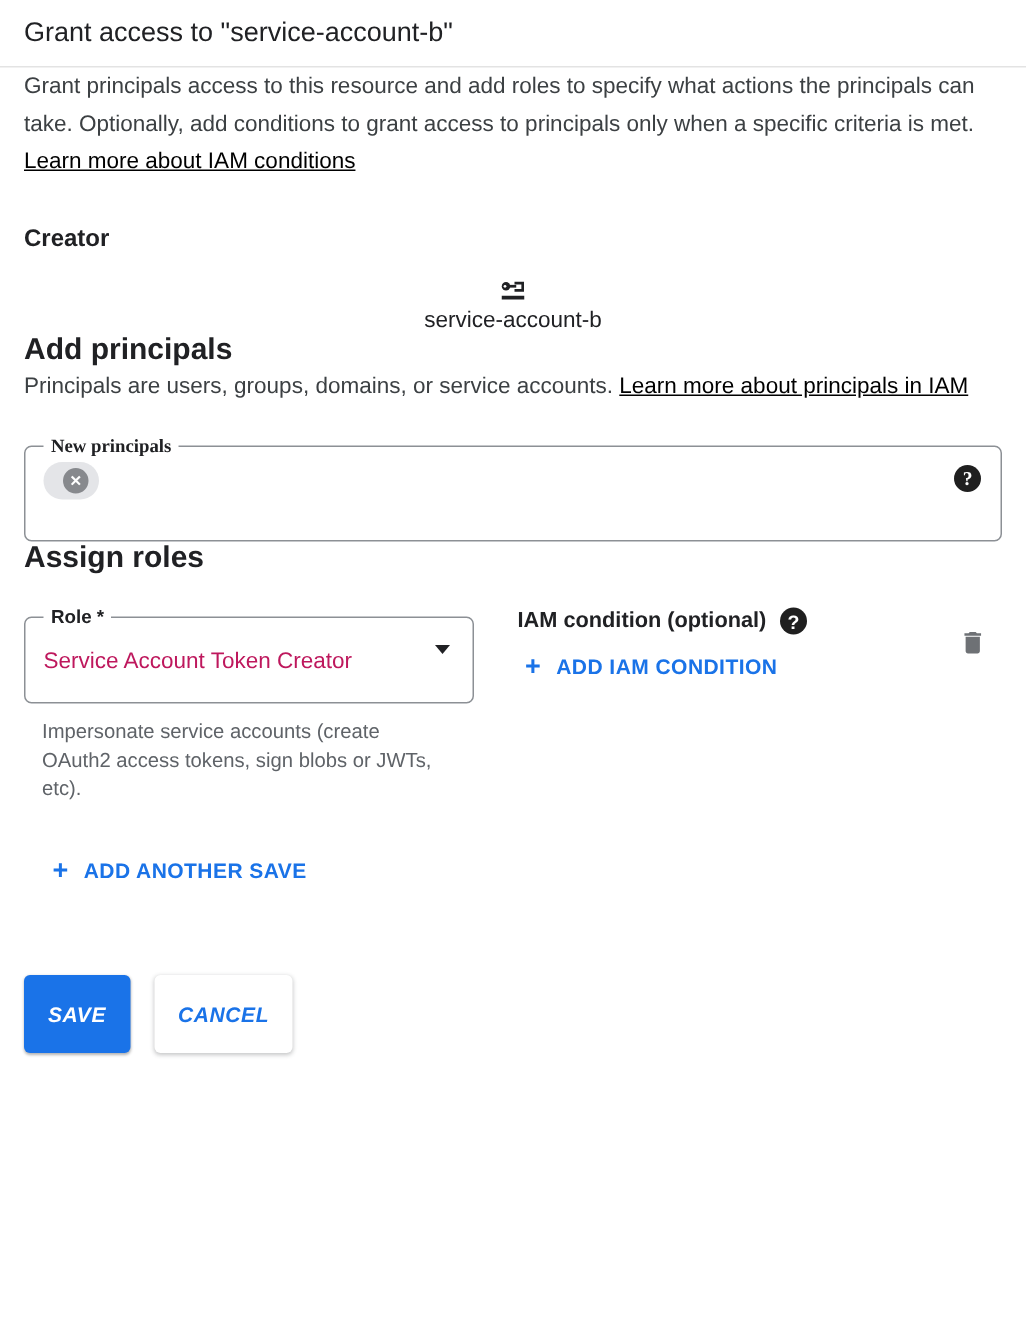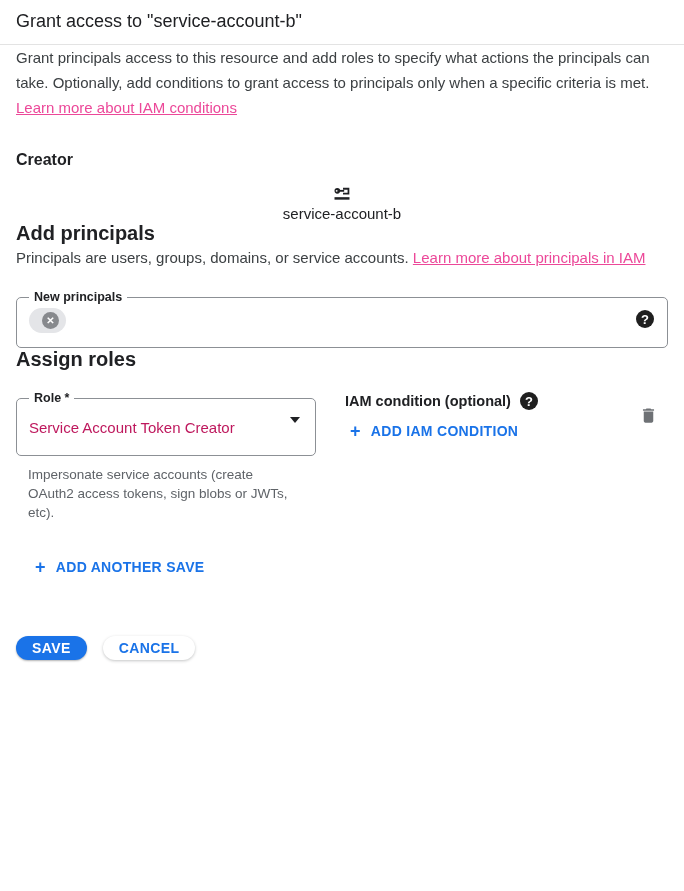--- a/index.html
+++ b/index.html
@@ -4,21 +4,21 @@
 <style>
   * { box-sizing: border-box; }
   html, body { margin: 0; padding: 0; }
   body {
     width: 684px; height: 891px;
     background: #ffffff;
     font-family: "Liberation Sans", sans-serif;
     color: #202124;
     overflow: hidden;
   }
-  a.link { color: #ec4899; text-decoration: underline; cursor: pointer; margin-top: 37px; }
+  a.link { color: #000000; text-decoration: underline; cursor: pointer; margin-top: 37px; }
 
   .header { padding: 10px 16px 11px; border-bottom: 1px solid #e3e3e3; }
   .dialog-title { margin: 0; font-size: 18px; font-weight: 400; line-height: 23px; color: #202124; }
 
   .content { padding: 0 16px; }
 
   p.body { margin: 0; font-size: 15px; line-height: 25px; color: #3c4043; max-width: 656px; }
   .intro { margin-top: 37px; }
 
   h3.section { margin: 31px 0 0; font-size: 16px; font-weight: 700; color: #202124; }
@@ -29,21 +29,21 @@
   .principals-heading { margin-top: 39px; }
   .principals-desc { margin-top: 15px; }
 
   .field { position: relative; border: 1px solid #8c9095; border-radius: 5px; background: #fff; }
   .field-label {
     position: absolute; top: -9px; left: 12px;
     background: #fff; padding: 0 5px;
     font-size: 12.5px; font-weight: 700; line-height: 17px; color: #202124;
     white-space: nowrap;
   }
-  .np-field { margin-top: 27px; height: 51px; padding: 10px 44px 14px 12px; cursor: text; }
+  .np-field { margin-top: 27px; height: 64px; padding: 10px 44px 14px 12px; cursor: text; font-family: Liberation Serif, serif; }
 
   .chip {
     display: inline-flex; align-items: center; gap: 8px;
     background: #e4e5e8; border-radius: 14px;
     padding: 4px 7px 4px 13px;
     font-size: 14.5px; color: #202124; max-width: 560px;
   }
   .chip-remove {
     width: 17px; height: 17px; border-radius: 50%;
     background: #87898d; color: #fff;
@@ -85,24 +85,24 @@
   .add-cond { margin-top: 12px; padding-left: 5px; }
   .plus-glyph { font-size: 18px; font-weight: 700; line-height: 1; }
 
   .trash-btn { margin-left: auto; margin-right: 10px; margin-top: 8px; cursor: pointer; background: none; border: none; padding: 0; }
   .trash-btn svg { display: block; }
 
   .add-role { margin: 36px 0 0 19px; }
 
   .footer { margin-top: 59px; display: flex; gap: 16px; }
   .btn {
-    height: 24px; border-radius: 16px; border: none;
+    height: 52px; border-radius: 4px; border: none;
     font-family: inherit; font-size: 14px; font-weight: 700; letter-spacing: .4px;
     display: inline-flex; align-items: center; justify-content: center;
-    padding: 0 16px; cursor: pointer;
+    padding: 0 16px; cursor: pointer; font-style: italic;
   }
   .btn-save { background: #1a73e8; color: #ffffff; box-shadow: 0 1px 2px rgba(0,0,0,.3); }
   .btn-cancel { background: #ffffff; color: #1a73e8; box-shadow: 0 1px 3px rgba(60,64,67,.3); }
 </style>
 </head>
 <body>
 
 <div class="header">
   <h1 class="dialog-title">Grant access to "service-account-b"</h1>
 </div>

